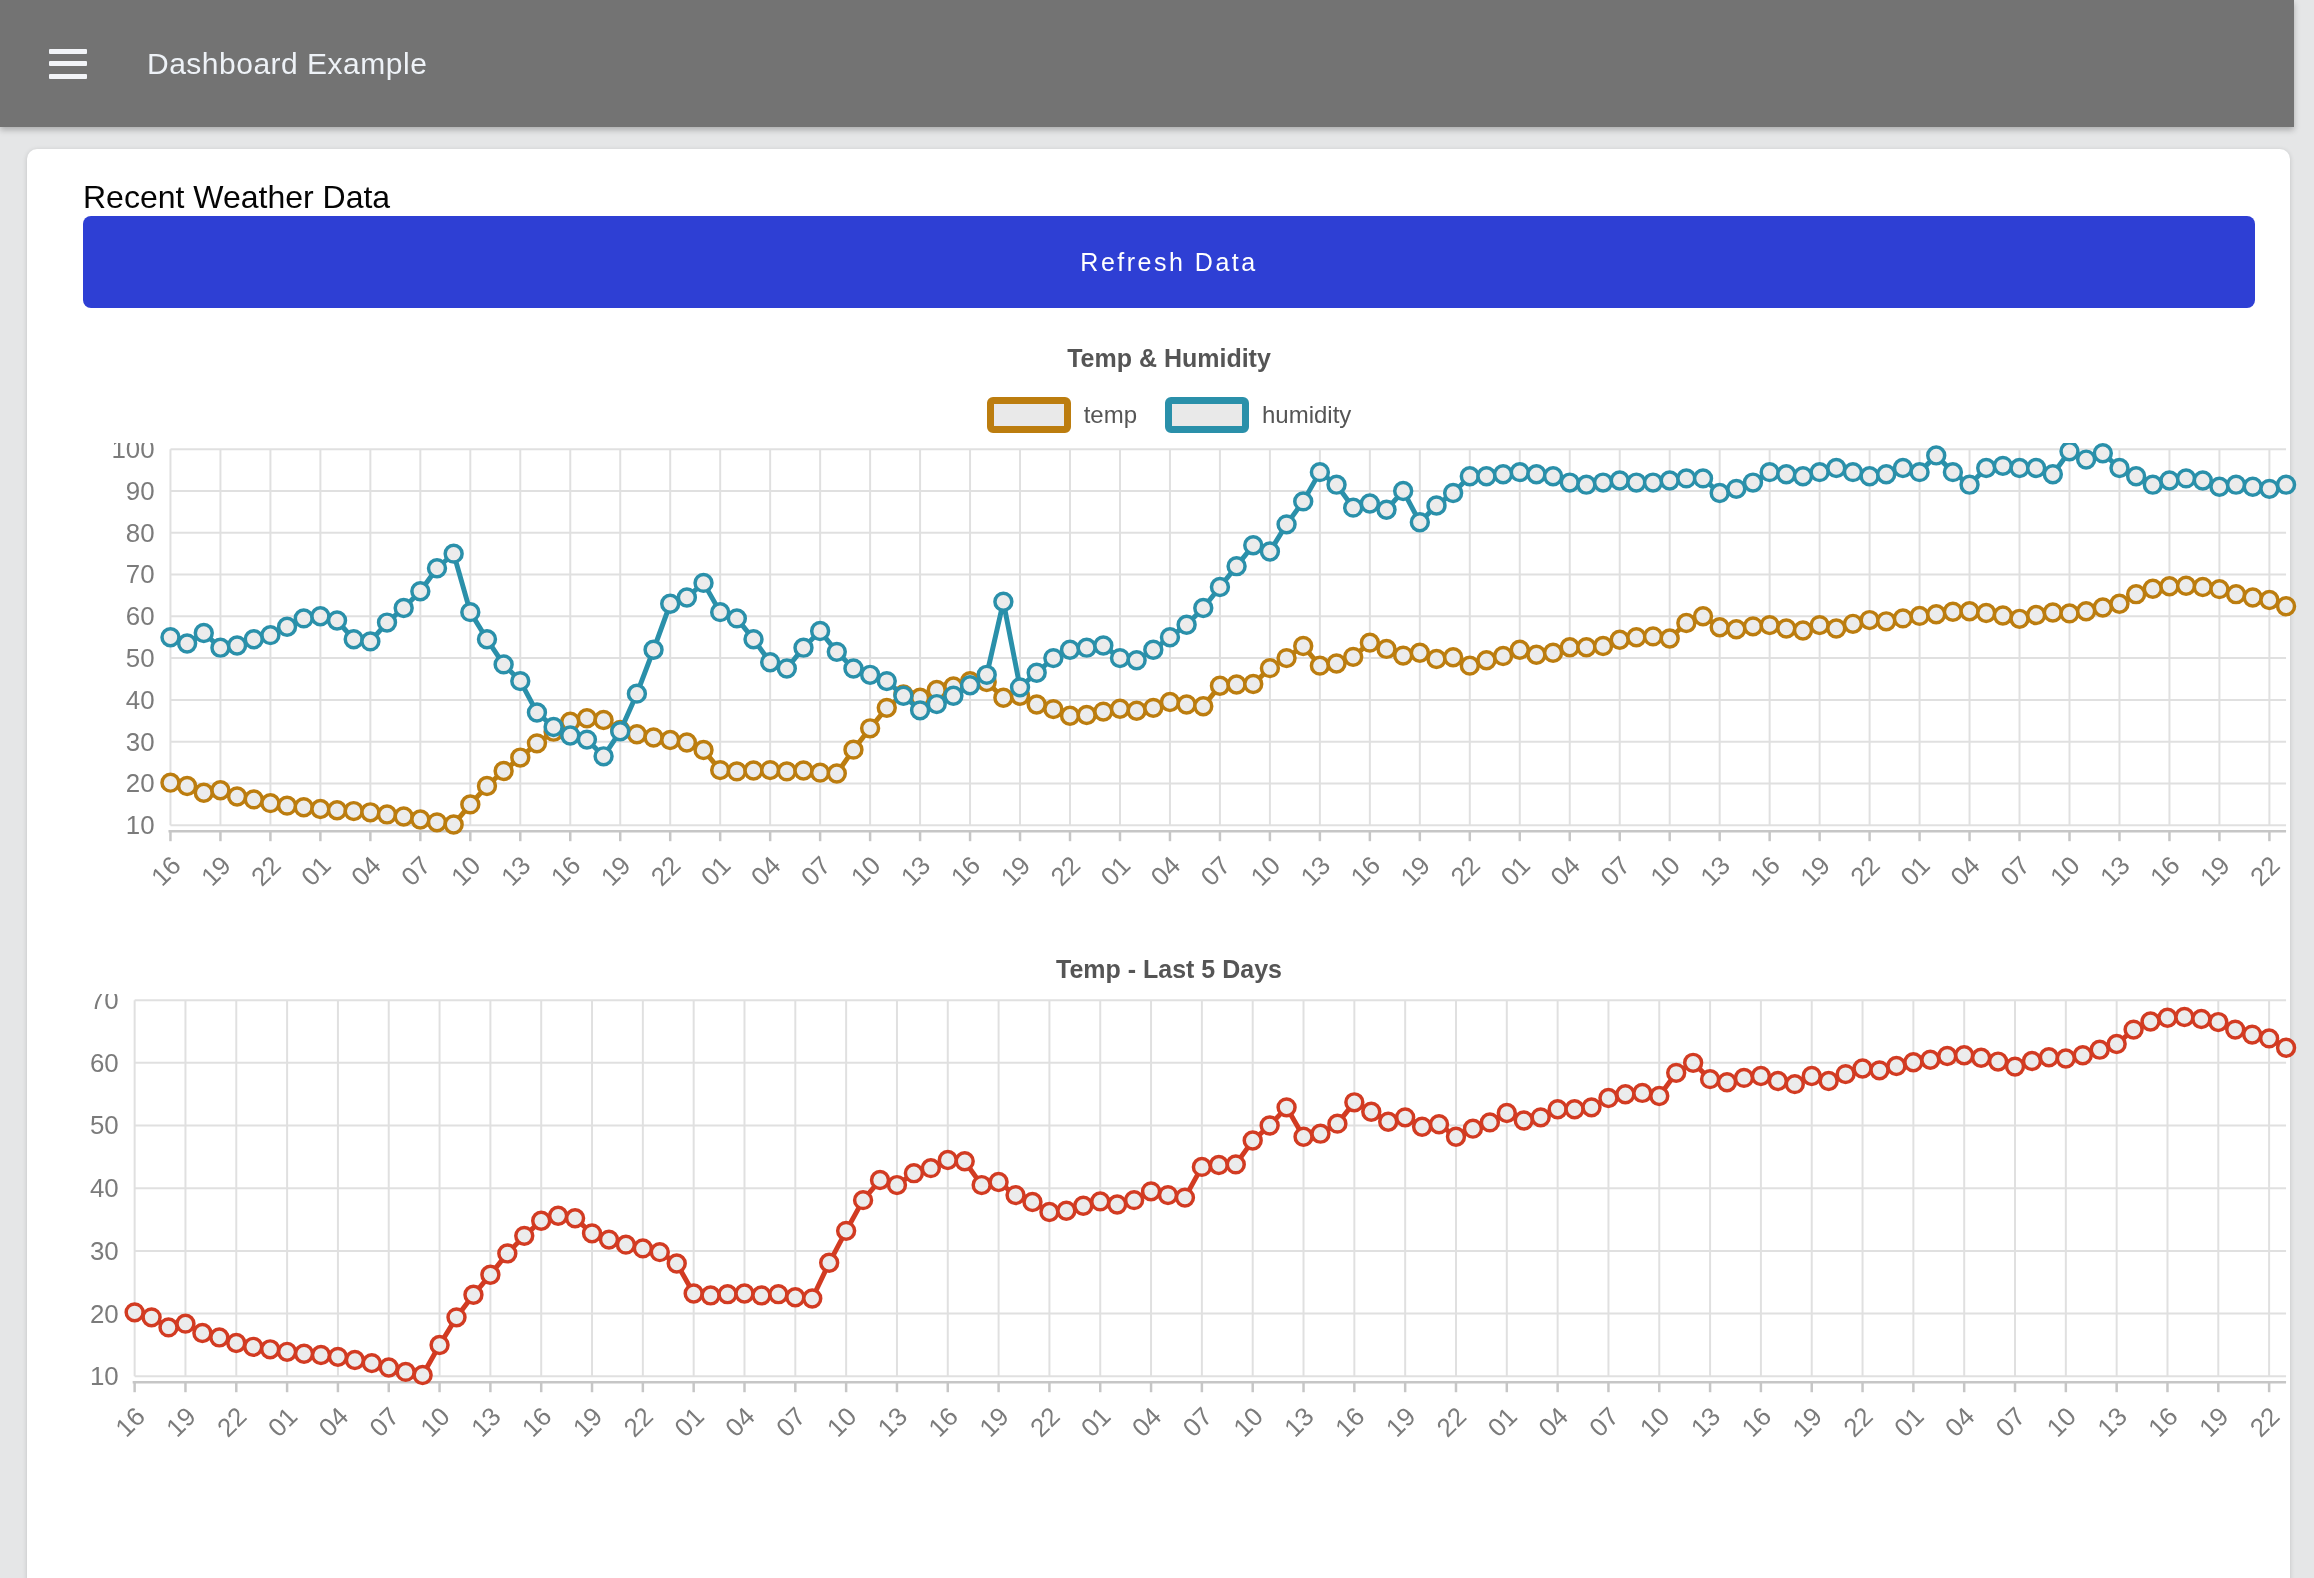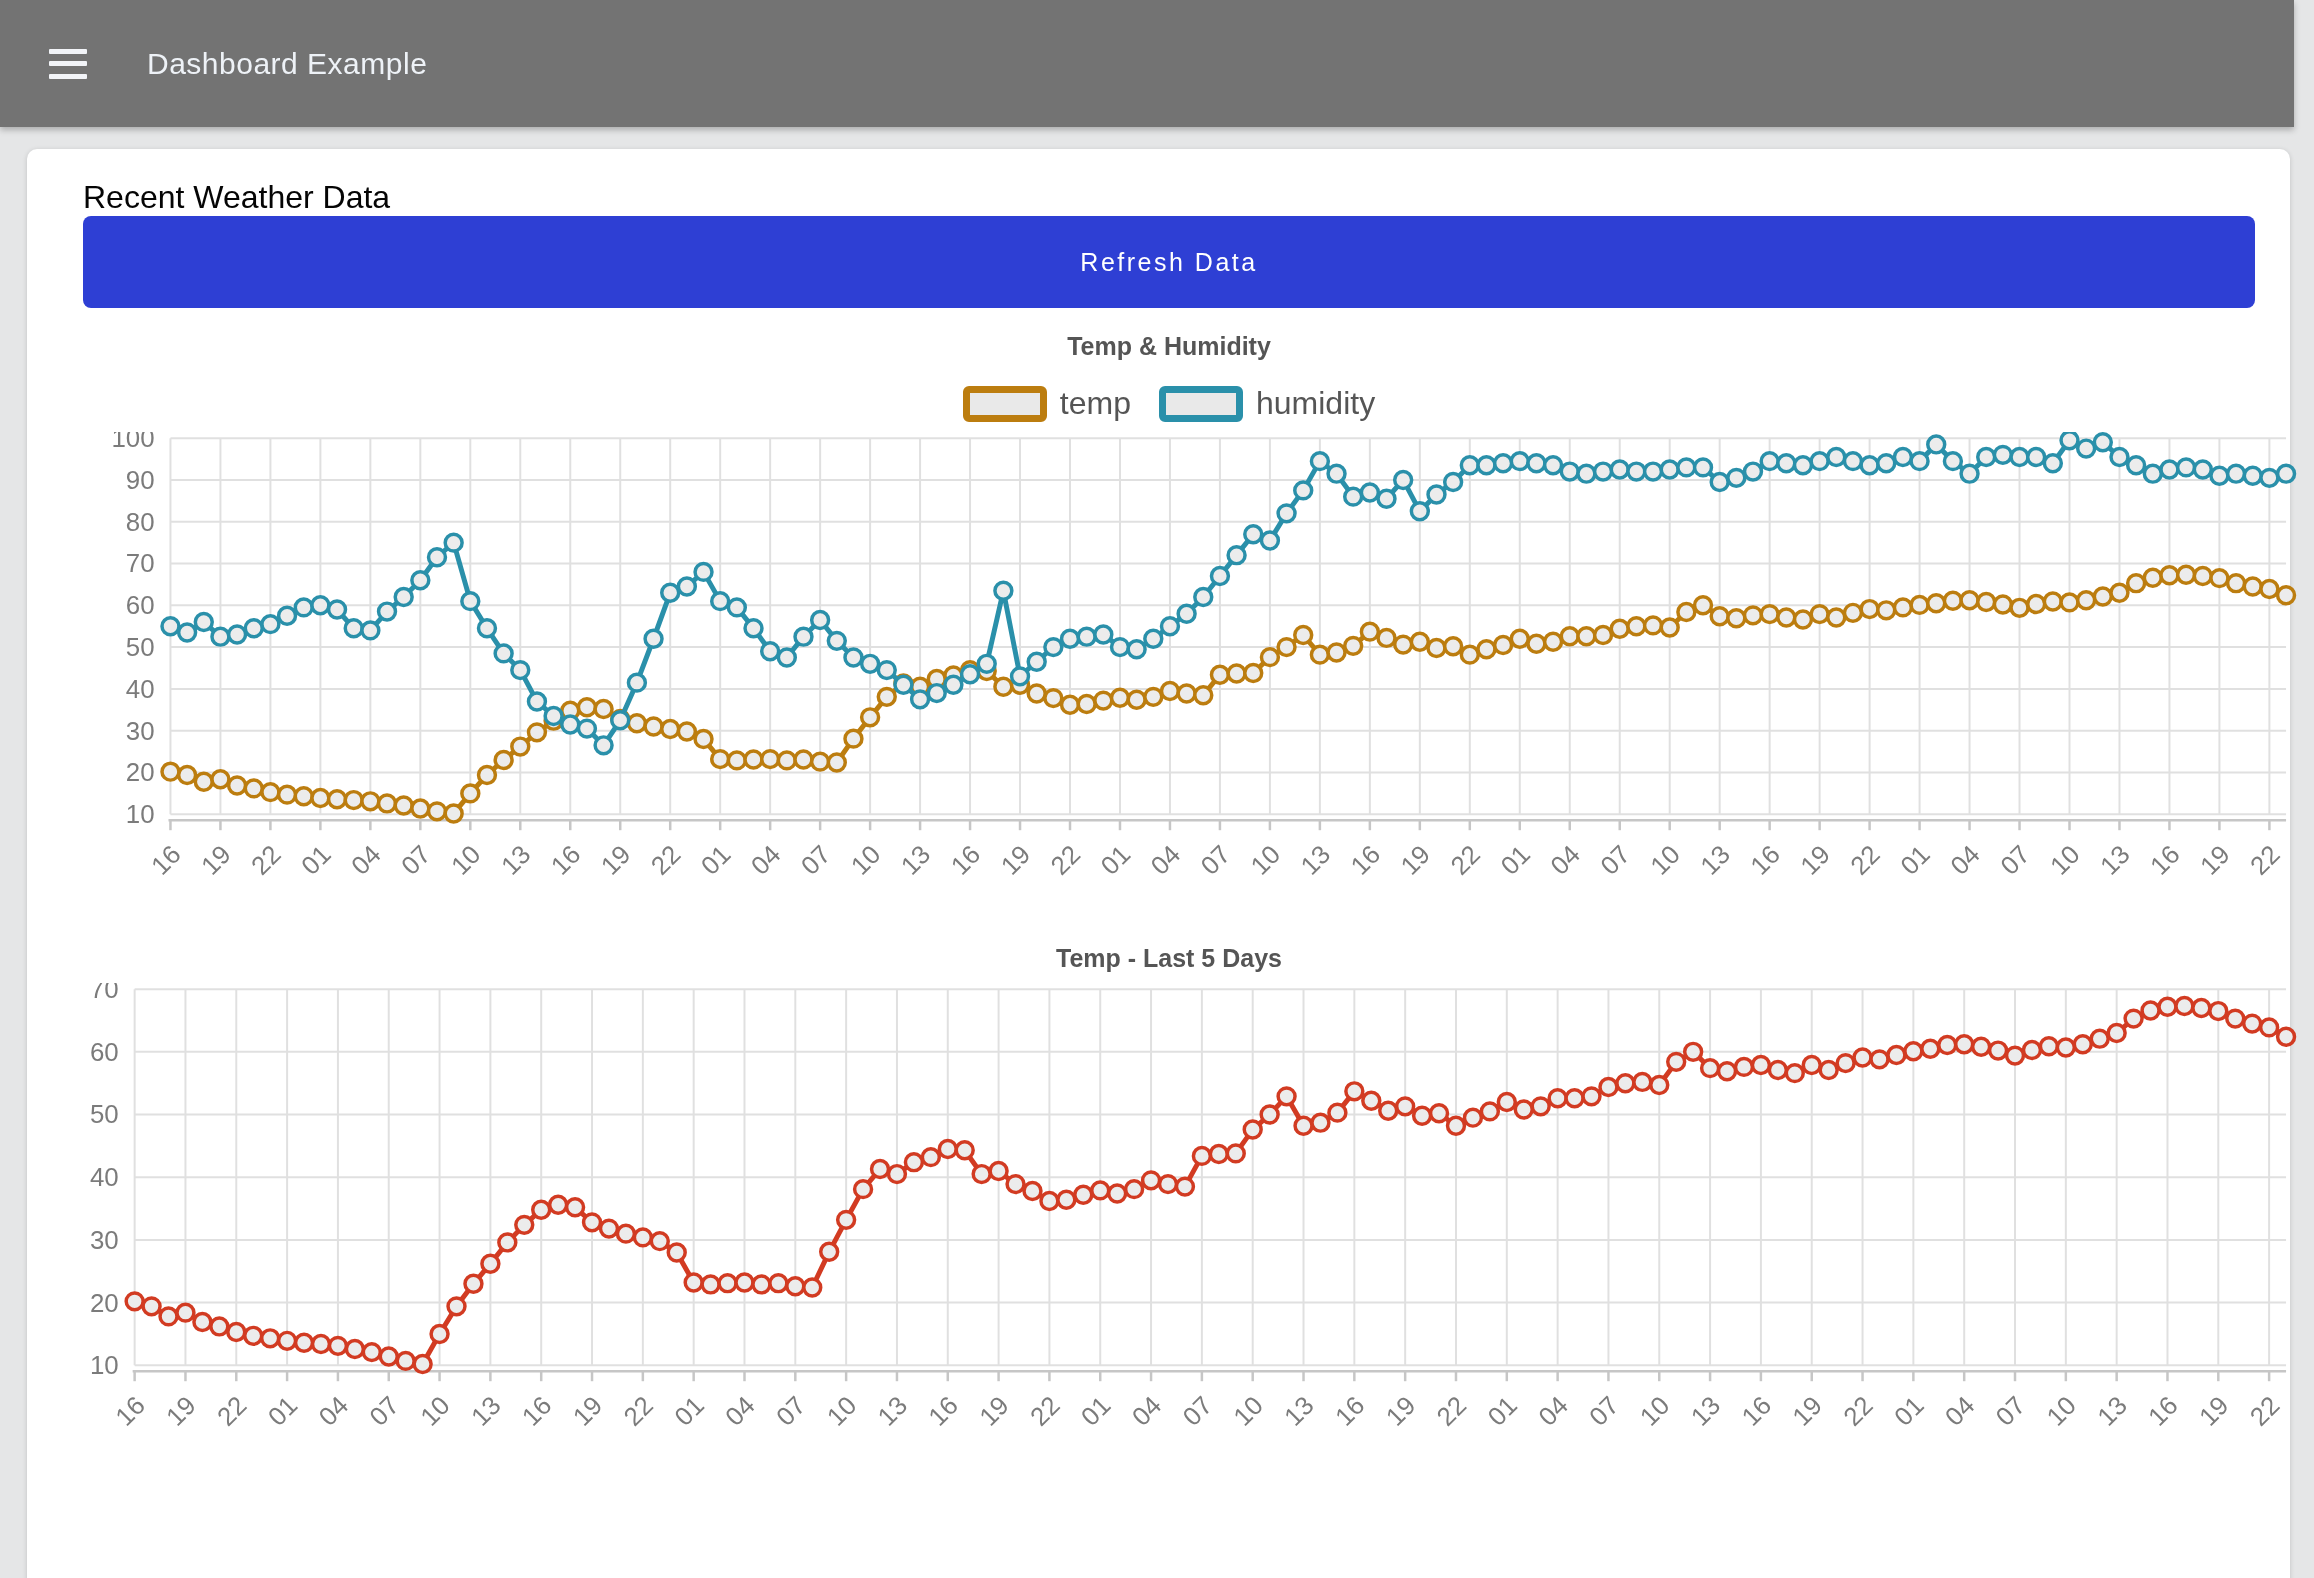--- a/index.html
+++ b/index.html
@@ -12,26 +12,26 @@
     justify-content:space-between; cursor:pointer; background:none; border:none; }
   .menu-btn span { display:block; height:5px; width:38px; background:#f2f4f8; border-radius:1px; }
   .topbar-title { color:#eef2f7; font-size:30px; margin-left:60px; letter-spacing:0.5px; font-weight:400; }
   .card { position:absolute; left:27px; top:149px; width:2263px; height:1552px;
     background:#ffffff; border-radius:10px; box-shadow:0 1px 5px rgba(0,0,0,.16); }
   .card-inner { padding:30px 35px 0 56px; }
   .page-heading { font-size:32px; color:#050505; font-weight:400; }
   .refresh-btn { display:block; width:100%; height:92px; border:none;
     border-radius:8px; background:#2e3fd4; color:#ffffff; font-size:25px; letter-spacing:2.5px;
     font-weight:500; cursor:pointer; font-family:"Liberation Sans","DejaVu Sans",sans-serif; }
-  .chart-block { margin-top:24px; }
+  .chart-block { margin-top:36px; }
   .chart-title { text-align:center; font-size:25px; font-weight:bold; color:#555555; }
   .legend { display:flex; justify-content:center; align-items:center; margin-top:24px; gap:28px; }
   .legend-item { display:flex; align-items:center; gap:13px; cursor:pointer; }
   .swatch { width:84px; height:36px; border-radius:6px; background:#e9e9e9; border:7px solid #999; }
-  .legend-label { font-size:32px; color:#555555; }
+  .legend-label { font-size:24px; color:#555555; }
   .plot-svg { display:block; margin-left:-22px; margin-top:10px; }
 </style>
 </head>
 <body>
 
 <header class="topbar">
   <button class="menu-btn" aria-label="menu">
     <span></span>
       <span></span>
       <span></span>

